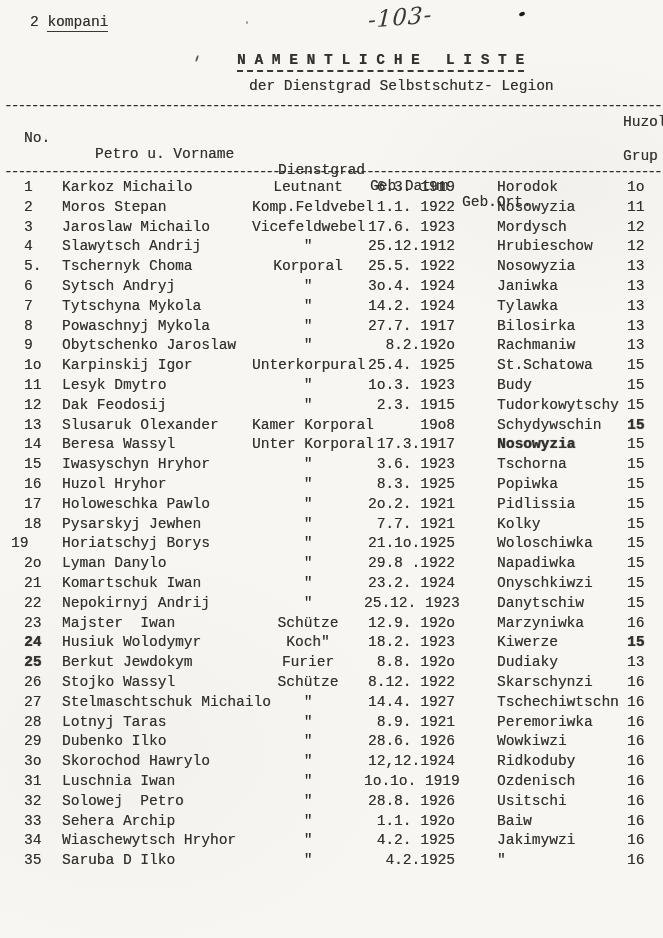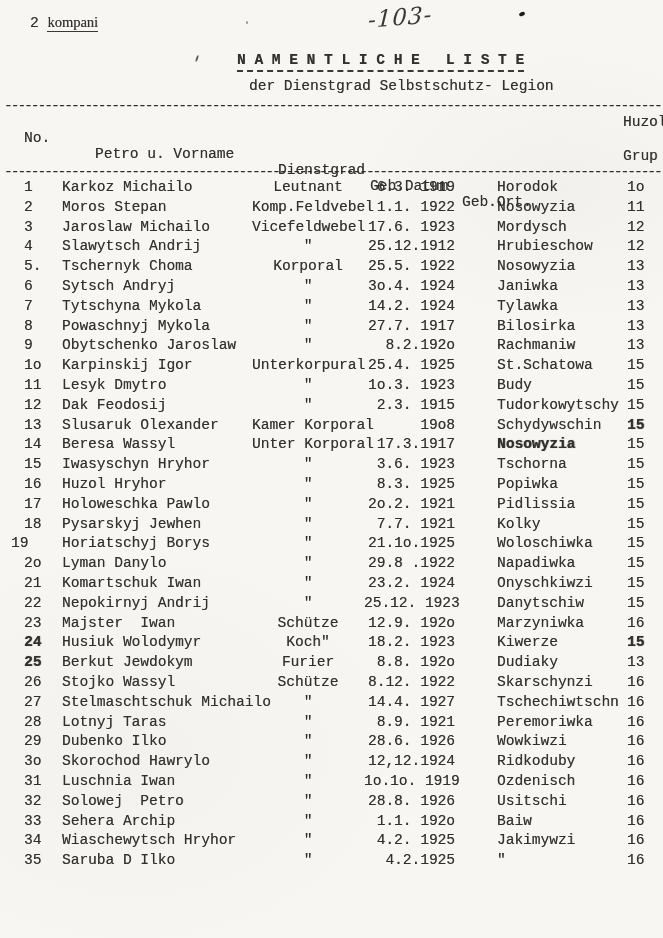--- a/index.html
+++ b/index.html
@@ -10,21 +10,21 @@
     background:
       radial-gradient(ellipse 300px 200px at 85% 20%, rgba(0,0,0,0.025), transparent 70%),
       radial-gradient(ellipse 400px 300px at 20% 80%, rgba(0,0,0,0.02), transparent 70%),
       var(--paper);
     font-family:"Liberation Mono","DejaVu Sans Mono",monospace;
     color:var(--ink);
     font-size:14.5px;
   }
   .tw{ text-shadow:0.3px 0.3px 0.5px rgba(60,55,50,0.55); white-space:pre; }
   .company{ position:absolute; left:30px; top:14px; }
-  .company .word{ border-bottom:1.5px solid #3a3833; padding-bottom:1px;font-family:Liberation Serif, serif;}
+  .company .word{ border-bottom:1.5px solid #3a3833; padding-bottom:1px;}
   .pagenum{
     position:absolute; left:368px; top:4px;
     font-family:"DejaVu Serif",serif; font-style:italic; font-size:23px;
     transform:rotate(-5deg) skewX(-8deg); color:#3b3834; letter-spacing:1px;
   }
   .title{
     position:absolute; left:237px; top:52px; display:inline-block;
     border-bottom:2px dashed #3a3833; padding-bottom:2px; font-weight:bold;
   }
   .subtitle{ position:absolute; left:249px; top:78px; }

